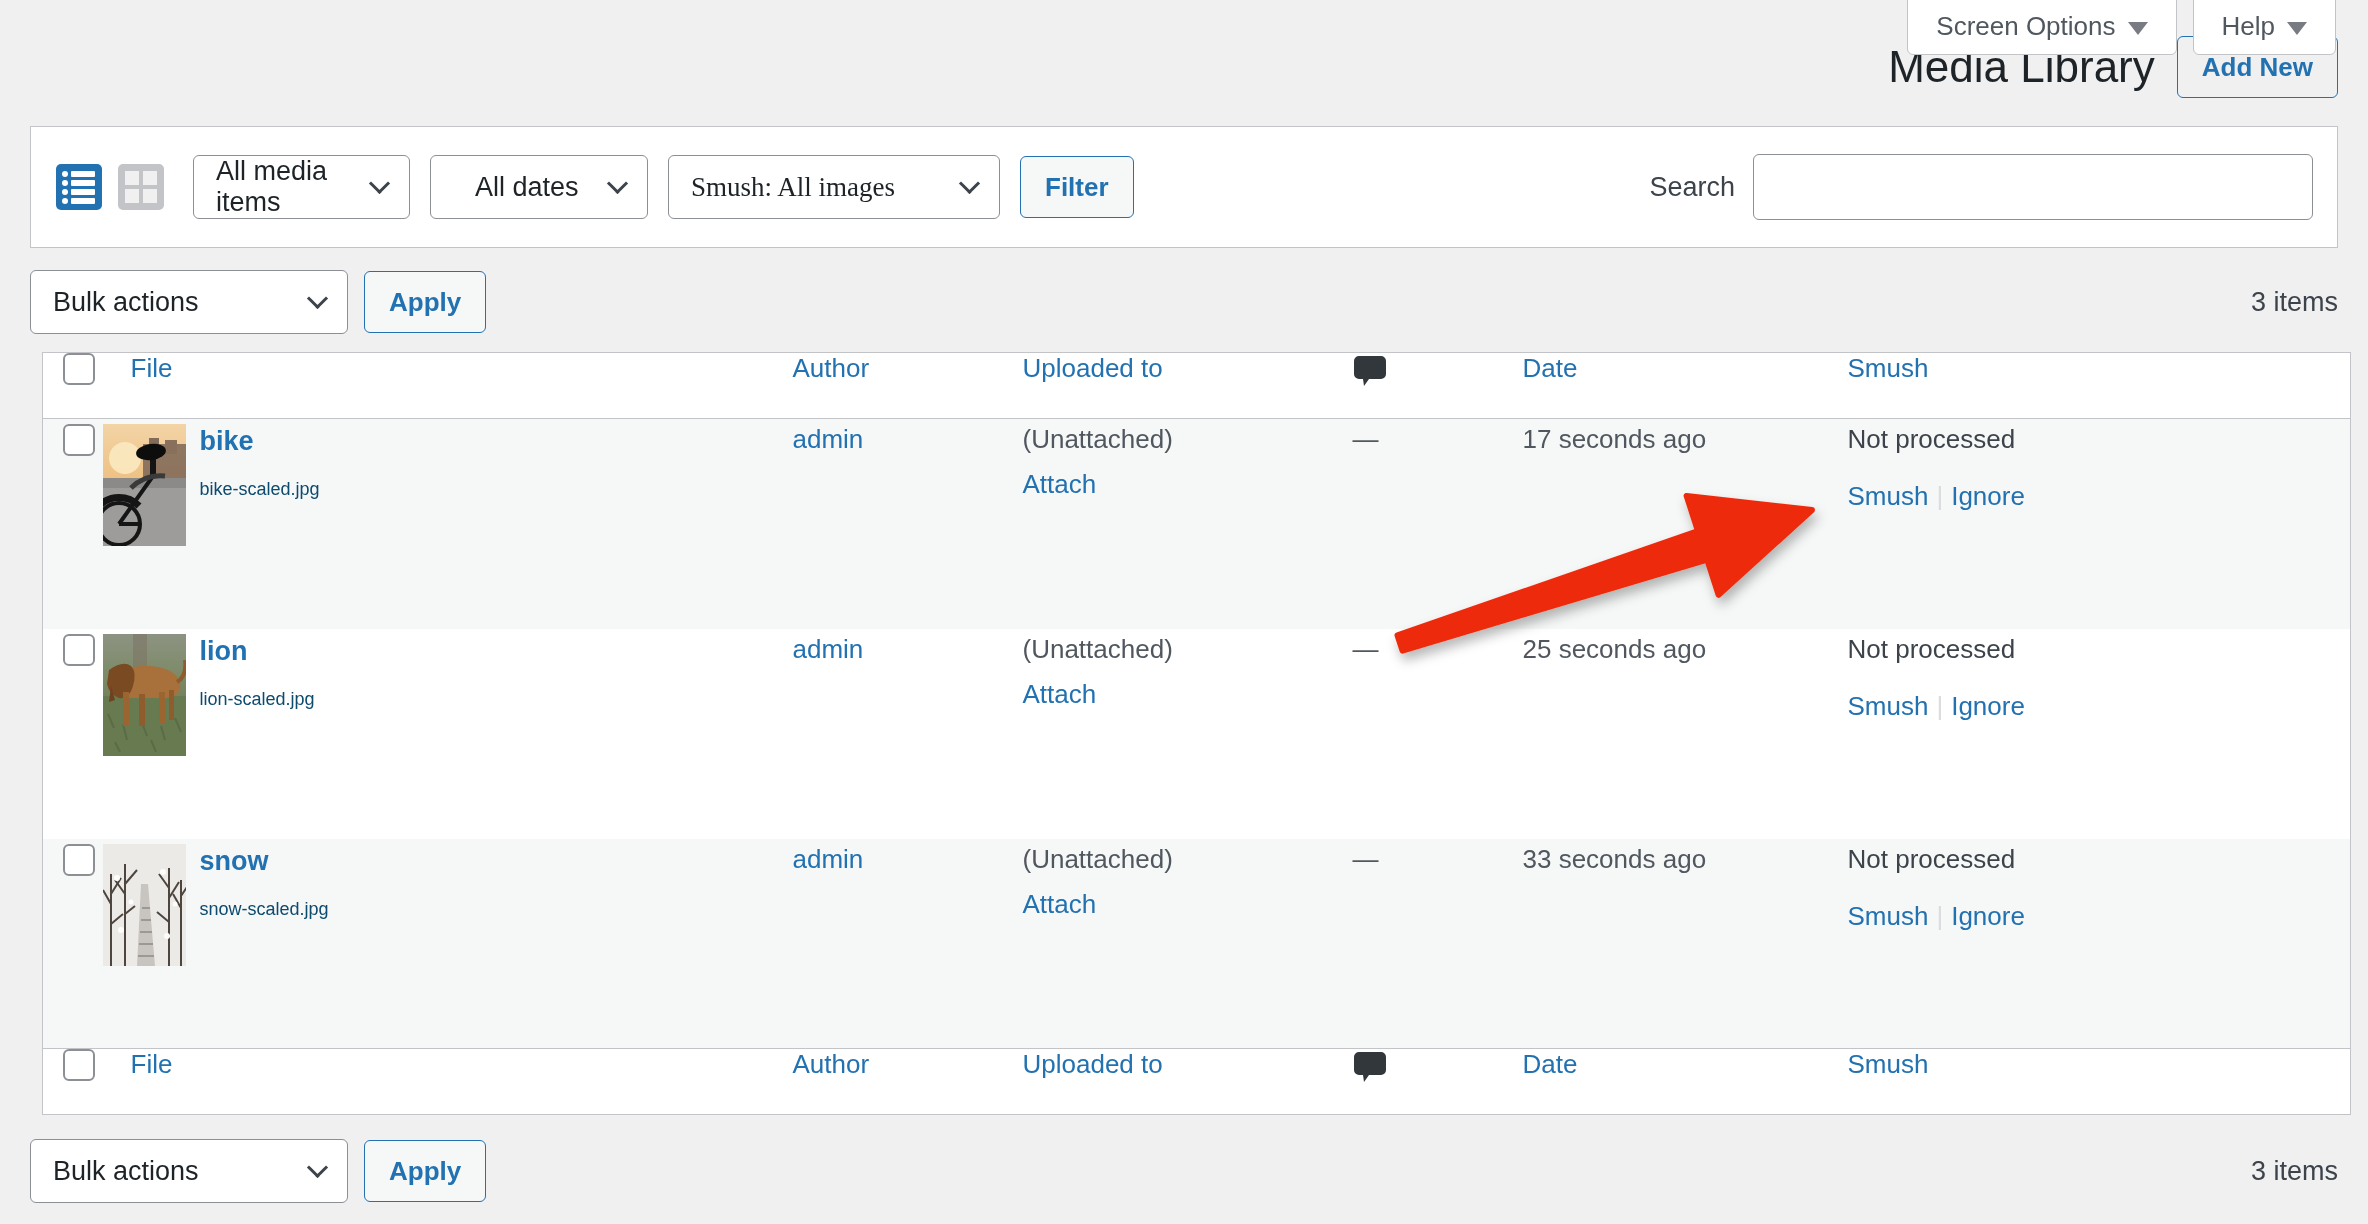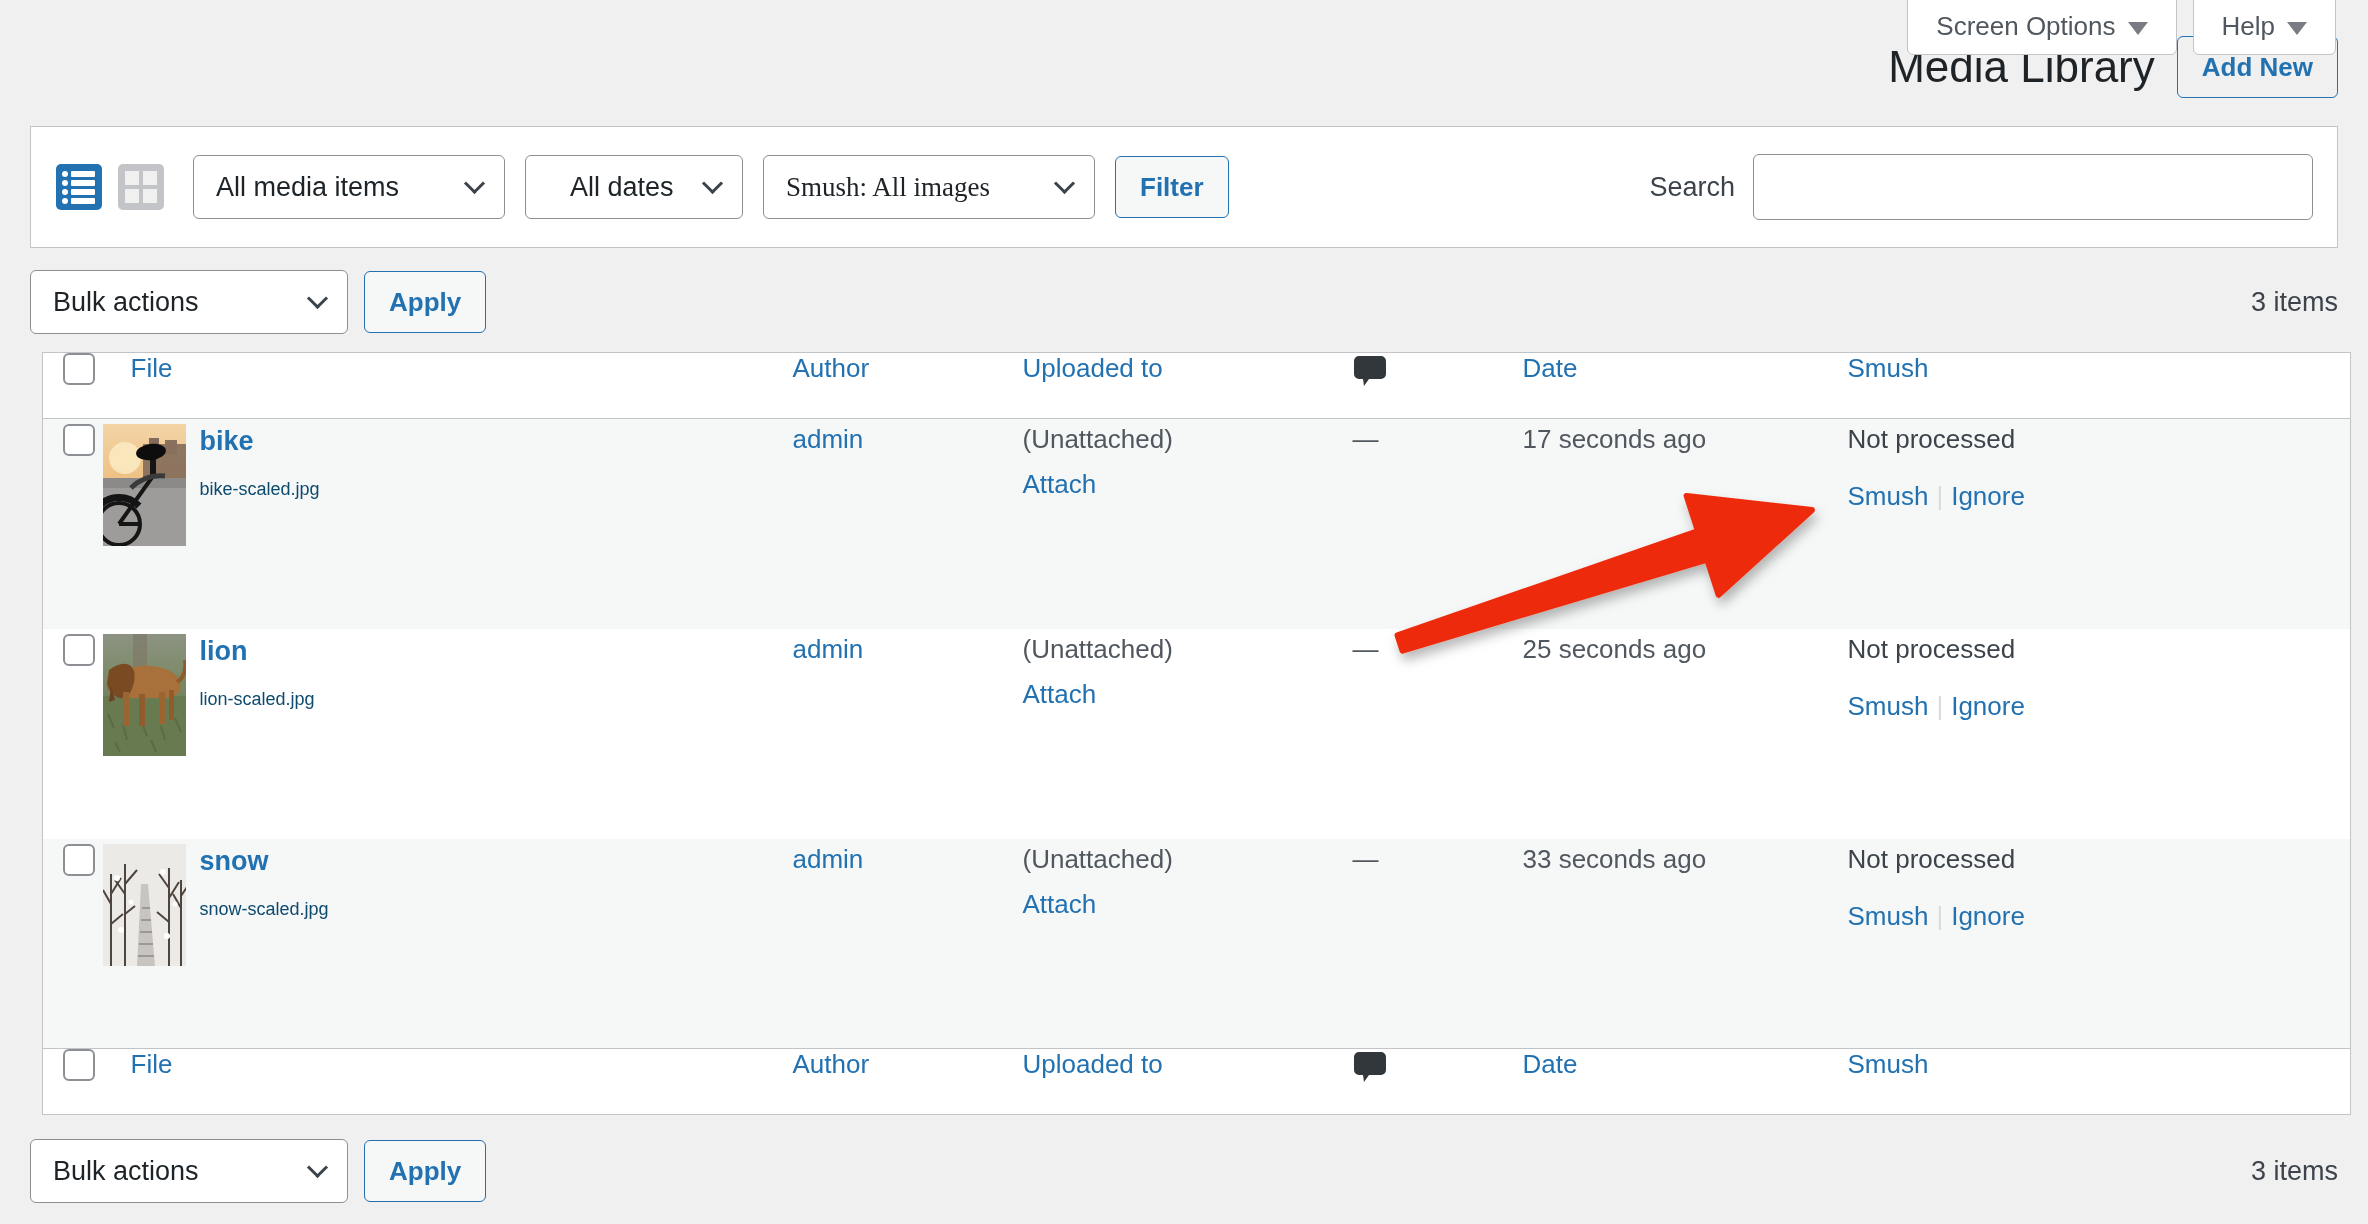--- a/index.html
+++ b/index.html
@@ -25,21 +25,21 @@
   .filter-card { margin:0 30px; background:#fff; border:1px solid #c3c4c7; height:122px;
                  display:flex; align-items:center; padding:0 24px; }
   .view-switch { display:flex; gap:14px; margin-right:28px; }
   .view-icon { width:48px; height:48px; cursor:pointer; }
   .selects { display:flex; gap:20px; align-items:center; }
   .select { display:flex; align-items:center; justify-content:space-between; gap:18px;
             border:1px solid #8c8f94; border-radius:6px; background:#fff; height:64px;
             padding:0 22px; font-size:27px; color:#1d2327; cursor:pointer; }
   .chev { width:15px; height:15px; border-right:3px solid #3c434a; border-bottom:3px solid #3c434a;
           transform:rotate(45deg); margin-top:-8px; flex:none; }
-  .sel-media { width:312px; } .sel-dates { width:218px;padding-left:44px; } .sel-smush { width:332px;font-family:Liberation Serif, serif; }
+  .sel-media { width:217px; } .sel-dates { width:218px;padding-left:44px; } .sel-smush { width:332px;font-family:Liberation Serif, serif; }
   .search-group { margin-left:auto; display:flex; align-items:center; gap:18px; }
   .search-label { font-size:27px; color:#3c434a; }
   .search-input { width:560px; height:66px; border:1px solid #8c8f94; border-radius:6px;
                   background:#fff; font-size:27px; padding:0 16px; color:#1d2327; }
 
   
   .bulk-row { margin:22px 30px 18px; display:flex; align-items:center; }
   .bulk-row.bottom { margin-top:24px; }
   .sel-bulk { width:318px; background:#fff; }
   .bulk-row .btn { margin-left:16px; }

